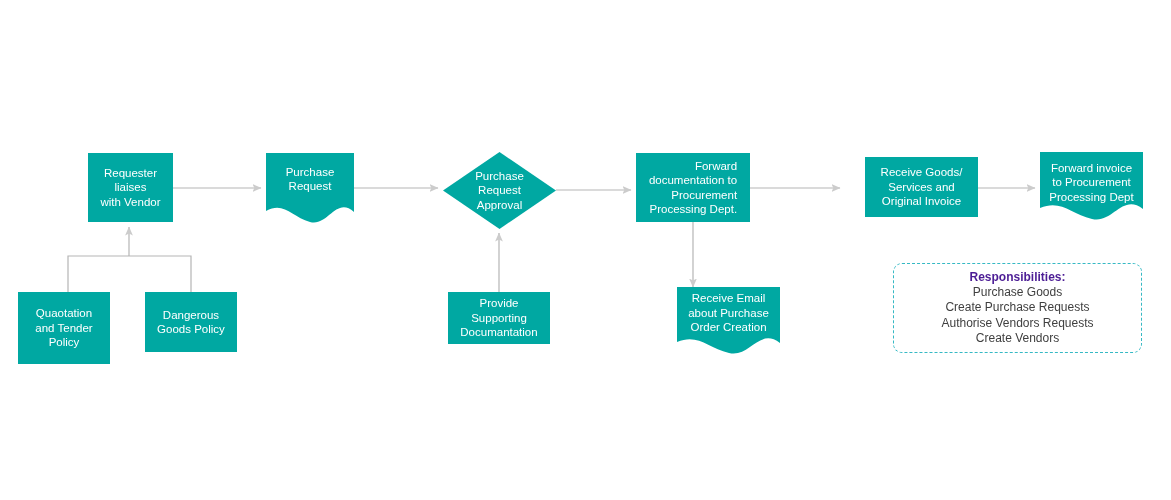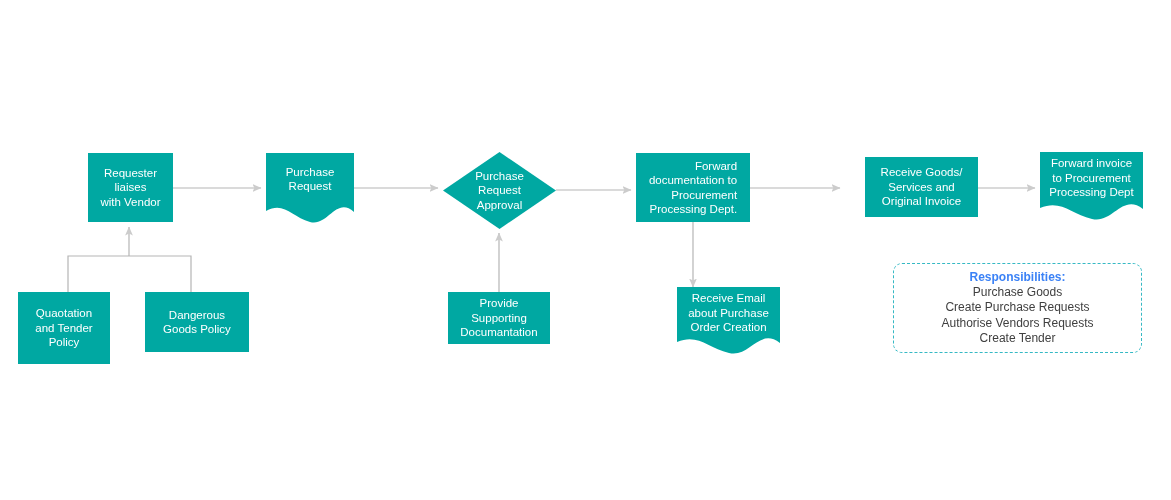--- a/index.html
+++ b/index.html
@@ -100,21 +100,21 @@
     border: 1.6px dashed #35b9c4;
     border-radius: 9px;
     background: transparent;
     z-index: 2;
     display: flex;
     flex-direction: column;
     align-items: center;
     justify-content: center;
   }
   .resp-title {
-    color: #3b82f6;
+    color: #4c1d95;
     font-size: 12px;
     font-weight: bold;
     line-height: 15px;
     font-family: "Liberation Sans", sans-serif;
   }
   .resp-item {
     color: #404040;
     font-size: 12px;
     line-height: 15.5px;
     font-family: "Liberation Sans", sans-serif;
@@ -193,34 +193,34 @@
   <div class="node rect" style="left:845px;top:157px;width:113px;height:60px;margin-left:20px;">
     <span class="node-label">Receive Goods/
 Services and
 Original Invoice</span>
   </div>
 
   <div class="doc-wrap" style="left:1040px;top:152px;width:103px;height:72px;">
     <svg width="103" height="72" viewBox="0 0 103 72">
       <path d="M0,0 L103,0 L103,57 C82,41 73,72 52,67 C31,62 21,47 0,56 Z" fill="#00a8a2"></path>
     </svg>
-    <div class="doc-label" style="height:52px;align-items:center;">
+    <div class="doc-label" style="height:52px;align-items:flex-end;">
       <span>Forward invoice
 to Procurement
 Processing Dept</span>
     </div>
   </div>
 
   <div class="node rect" style="left:10px;top:292px;width:92px;height:72px;margin-left:8px;">
     <span class="node-label">Quaotation
 and Tender
 Policy</span>
   </div>
 
-  <div class="node rect" style="left:145px;top:292px;width:104px;height:60px;">
+  <div class="node rect" style="left:145px;top:292px;width:92px;height:60px;">
     <span class="node-label">Dangerous
 Goods Policy</span>
   </div>
 
   <div class="node rect" style="left:448px;top:292px;width:102px;height:52px;">
     <span class="node-label">Provide
 Supporting
 Documantation</span>
   </div>
 
@@ -233,16 +233,16 @@
 about Purchase
 Order Creation</span>
     </div>
   </div>
 
   <div class="resp-box" style="left:893px;top:263px;width:249px;height:90px;">
     <div class="resp-title">Responsibilities:</div>
     <div class="resp-item">Purchase Goods</div>
     <div class="resp-item">Create Purchase Requests</div>
     <div class="resp-item">Authorise Vendors Requests</div>
-    <div class="resp-item">Create Tender</div>
+    <div class="resp-item">Create Vendors</div>
   </div>
 
 </div>
 
 </body></html>

